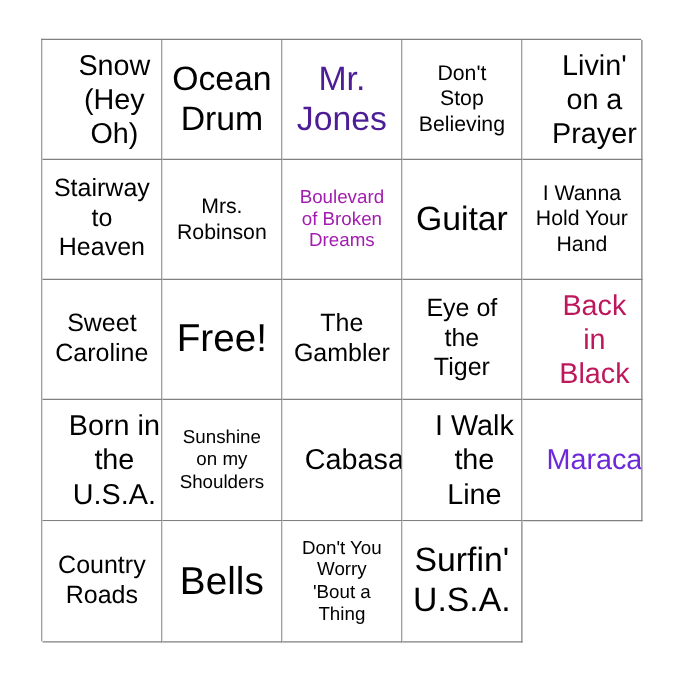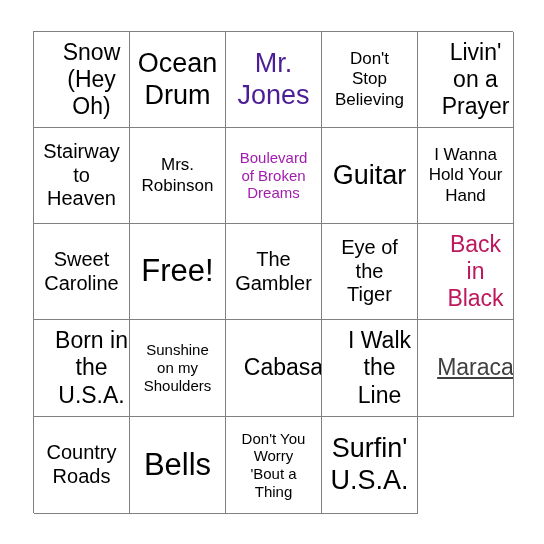--- a/index.html
+++ b/index.html
@@ -133,21 +133,21 @@
 Shoulders</span>
     </div>
     <div class="bingo-cell fs-lg" style="border-right-color: rgb(128, 128, 128); border-bottom-color: rgb(128, 128, 128); background: rgb(255, 255, 255); color: rgb(0, 0, 0);">
       <span class="cell-text">Cabasa</span>
     </div>
     <div class="bingo-cell fs-lg" style="border-right-color: rgb(128, 128, 128); border-bottom-color: rgb(128, 128, 128); background: rgb(255, 255, 255); color: rgb(0, 0, 0);">
       <span class="cell-text">I Walk
 the
 Line</span>
     </div>
-    <div class="bingo-cell fs-lg" style="border-right-color: rgb(128, 128, 128); border-bottom-color: rgb(128, 128, 128); background: rgb(255, 255, 255); color: #404040; text-decoration: underline;">
+    <div class="bingo-cell fs-lg" style="border-right-color: rgb(128, 128, 128); border-bottom-color: rgb(128, 128, 128); background: rgb(255, 255, 255); color: #6d28d9;">
       <span class="cell-text">Maraca</span>
     </div>
     <div class="bingo-cell fs-md" style="border-right-color: rgb(128, 128, 128); border-bottom-color: rgb(128, 128, 128); background: rgb(255, 255, 255); color: rgb(0, 0, 0);">
       <span class="cell-text">Country
 Roads</span>
     </div>
     <div class="bingo-cell fs-xxl" style="border-right-color: rgb(128, 128, 128); border-bottom-color: rgb(128, 128, 128); background: rgb(255, 255, 255); color: rgb(0, 0, 0);">
       <span class="cell-text">Bells</span>
     </div>
     <div class="bingo-cell fs-xs" style="border-right-color: rgb(128, 128, 128); border-bottom-color: rgb(128, 128, 128); background: rgb(255, 255, 255); color: rgb(0, 0, 0);">

